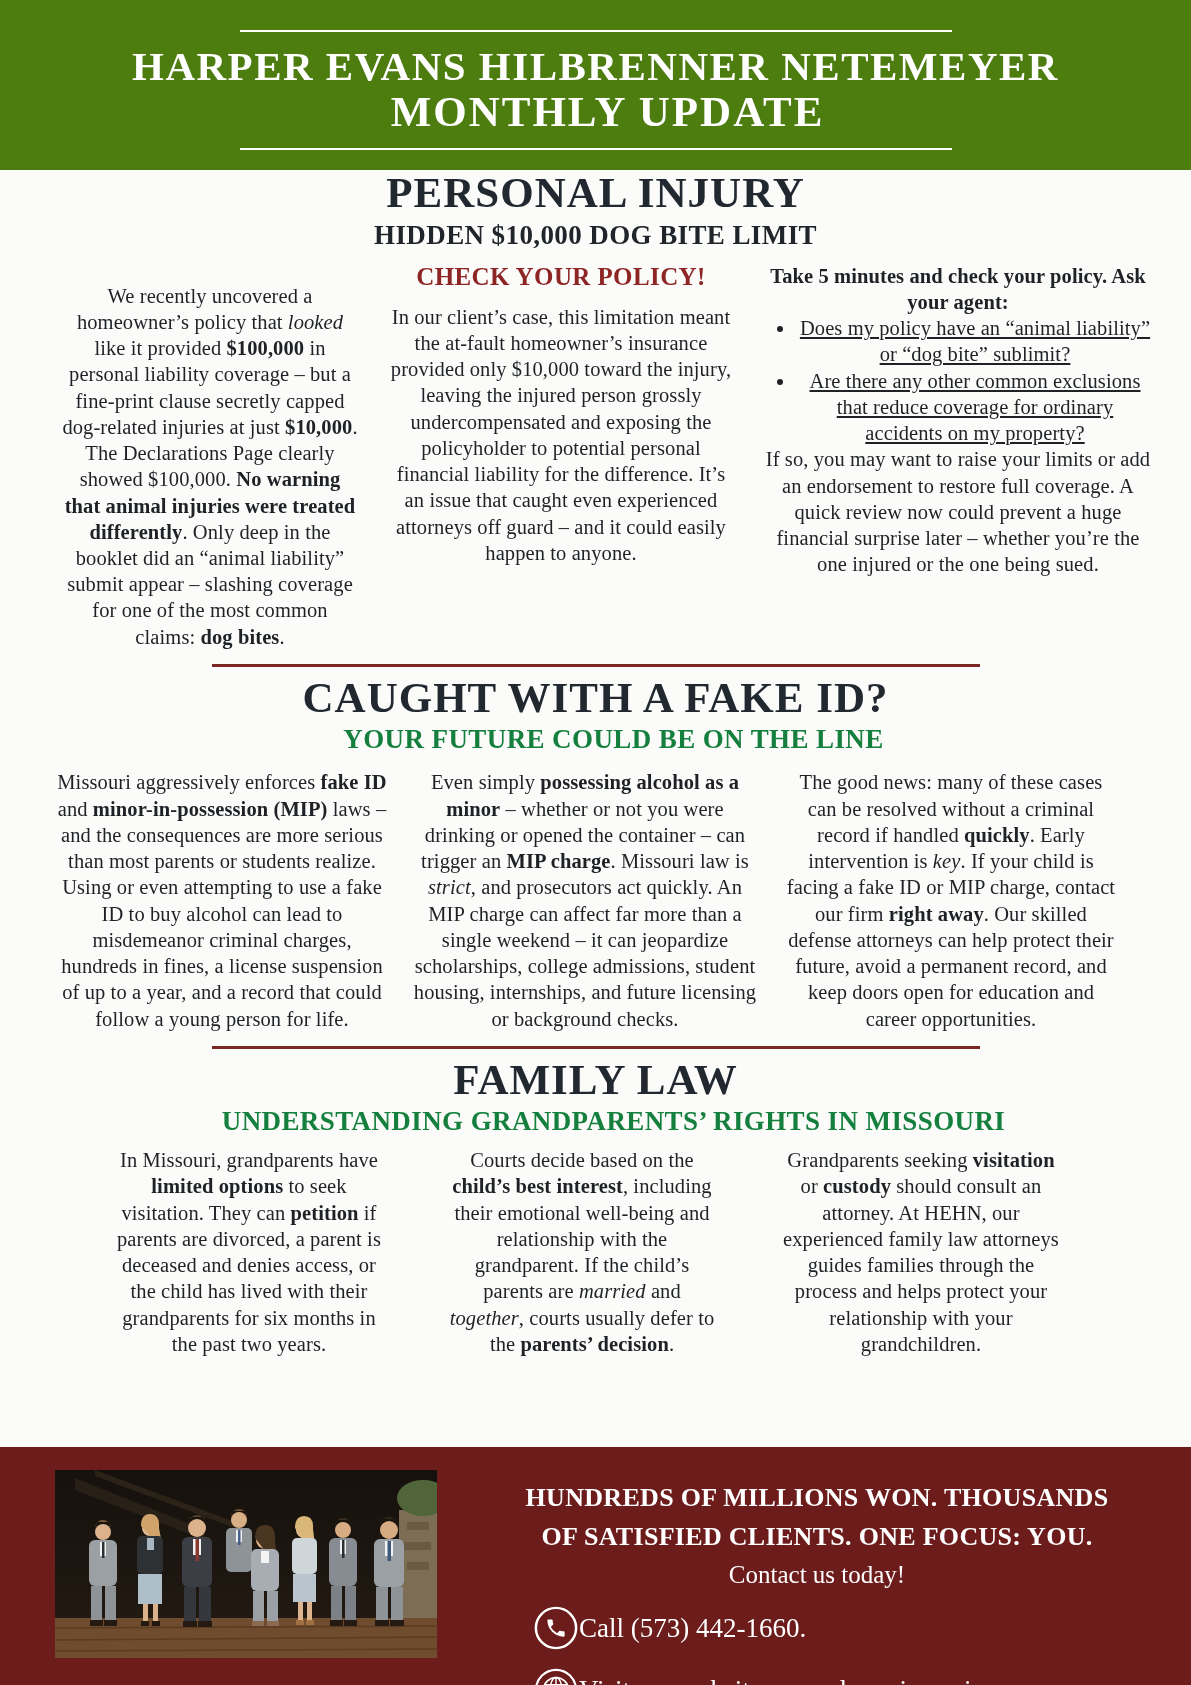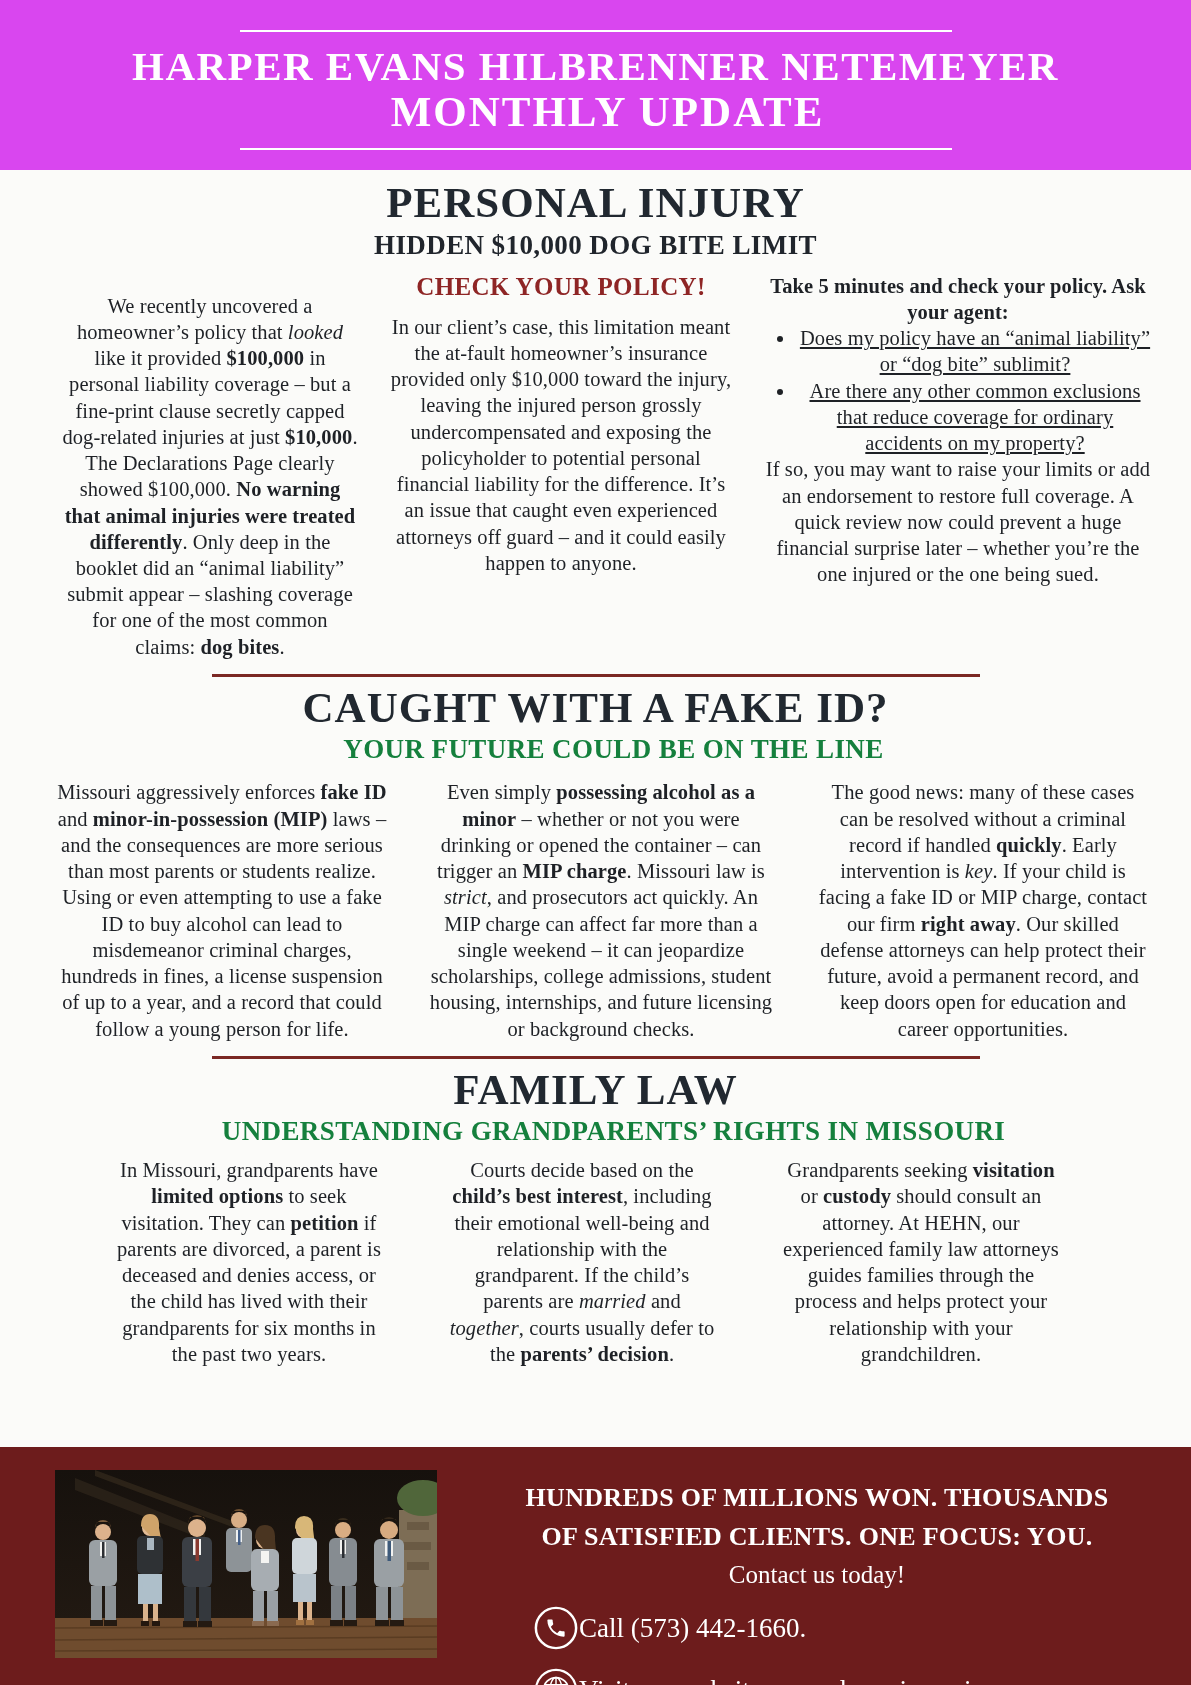--- a/index.html
+++ b/index.html
@@ -4,34 +4,34 @@
 <style>
   * { box-sizing: border-box; }
   html, body { margin: 0; padding: 0; background: #e8e8e6; }
   .page {
     width: 1191px; height: 1685px; margin: 0 auto;
     background: #fbfbf9; color: #1e2126;
     font-family: "Liberation Serif", serif;
     display: flex; flex-direction: column; overflow: hidden;
   }
   
-  .banner { background: #d946ef; color: #fff; text-align: center; padding: 30px 0 20px; flex: none; }
+  .banner { background: #4d7c0f; color: #fff; text-align: center; padding: 30px 0 20px; flex: none; }
   .banner .rule { height: 2px; background: #fff; width: 712px; margin: 0 auto; }
   .firm-name { font-size: 41px; font-weight: 700; letter-spacing: 1.5px; line-height: 1.1; margin-top: 12px; }
   .issue-title { font-size: 43px; font-weight: 700; letter-spacing: 2px; line-height: 1.05; margin-bottom: 14px; margin-left: 24px; }
   
   .sec-title { font-size: 43px; font-weight: 700; color: #212830; text-align: center; letter-spacing: 1px; line-height: 1.08; margin: 0; }
   .sec-sub { font-size: 27px; font-weight: 700; color: #20252c; text-align: center; letter-spacing: .4px; margin: 3px 0 0; }
   .sec-sub.red { color: #15803d; padding-left: 36px; }
   .callout { font-size: 25px; font-weight: 700; color: #8e2525; text-align: center; letter-spacing: .4px; margin: 0 0 13px; }
   .divider { height: 3px; background: #7b2824; width: 768px; margin: 14px auto 8px; flex: none; }
   
   .cols { display: grid; }
   .pi-cols  { grid-template-columns: 300px 348px 392px; column-gap: 27px; margin: 12px 0 0 60px; }
-  .fid-cols { grid-template-columns: 330px 344px 336px; column-gap: 42px; margin: 14px 0 0 57px; }
+  .fid-cols { grid-template-columns: 330px 344px 336px; column-gap: 26px; margin: 14px 0 0 57px; }
   .fl-cols  { grid-template-columns: 272px 276px 284px; column-gap: 59px; margin: 10px 0 0 113px; }
   .cols p, .cols li { font-size: 20.5px; line-height: 1.28; margin: 0; letter-spacing: .1px; text-align: center; }
   .pad-top { padding-top: 20px; }
   .lead { font-weight: 700; }
   ul.qlist { margin: 0; padding-left: 34px; }
   ul.qlist li { margin: 0; }
   .b { font-weight: 700; }
   .i { font-style: italic; }
   .u { text-decoration: underline; }
   
@@ -49,21 +49,21 @@
 
 <div class="page">
 
   <header class="banner">
     <div class="rule"></div>
     <div class="firm-name">HARPER EVANS HILBRENNER NETEMEYER</div>
     <div class="issue-title">MONTHLY UPDATE</div>
     <div class="rule"></div>
   </header>
 
-  <section style="margin-top:10px;">
+  <section style="">
     <h2 class="sec-title">PERSONAL INJURY</h2>
     <div class="sec-sub">HIDDEN $10,000 DOG BITE LIMIT</div>
     <div class="cols pi-cols">
       <p class="pad-top"><span>We recently uncovered a homeowner’s policy that </span><span class="i">looked</span><span> like it provided </span><span class="b">$100,000</span><span> in personal liability coverage – but a fine-print clause secretly capped dog-related injuries at just </span><span class="b">$10,000</span><span>. The Declarations Page clearly showed $100,000. </span><span class="b">No warning that animal injuries were treated differently</span><span>. Only deep in the booklet did an “animal liability” submit appear – slashing coverage for one of the most common claims: </span><span class="b">dog bites</span><span>.</span></p>
       <div>
         <div class="callout">CHECK YOUR POLICY!</div>
         <p>In our client’s case, this limitation meant the at-fault homeowner’s insurance provided only $10,000 toward the injury, leaving the injured person grossly undercompensated and exposing the policyholder to potential personal financial liability for the difference. It’s an issue that caught even experienced attorneys off guard – and it could easily happen to anyone.</p>
       </div>
       <div>
         <p class="lead">Take 5 minutes and check your policy. Ask your agent:</p>

